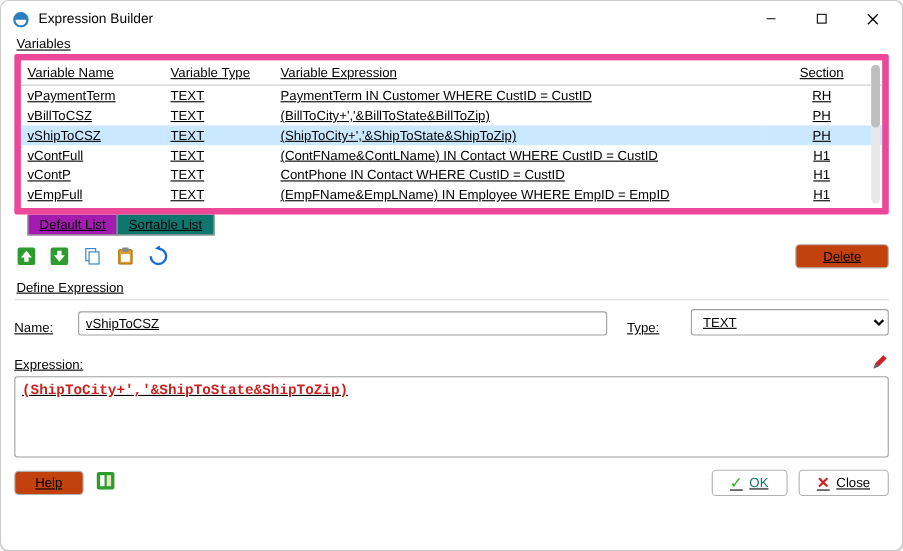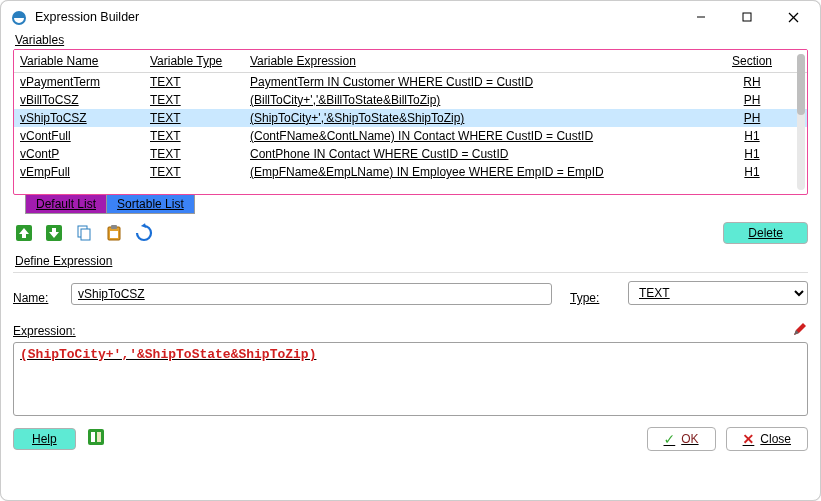--- a/index.html
+++ b/index.html
@@ -47,21 +47,21 @@
     display:flex;
     flex-direction:column;
     flex:1;
     text-decoration:underline;
   }
   .section-label {
     font-size: 12px;
     margin: 0 0 2px 2px;
   }
   .vars-box {
-    border: 1px solid #ec4899;
+    border: 6px solid #ec4899;
     border-radius: 2px;
     height: 146px;
     position: relative;
     overflow: hidden;
   }
   .vars-grid {
     width: 100%;
     border-collapse: collapse;
     font-size: 12px;
   }
@@ -92,37 +92,37 @@
     display:flex;
     margin-top: 0;
     padding-left: 12px;
   }
   .tab {
     border: 1px solid #9a9a9a;
     border-top: none;
     padding: 2px 10px;
     font-size: 12px;
     margin-right: -1px;
-    background:#3b82f6;
+    background:#0f766e;
   }
   .tab.active { background:#a21caf; }
   .toolbar-row {
     display:flex;
     align-items:center;
     margin-top: 8px;
   }
   .tool-btn {
     width:22px; height:22px;
     margin-right:8px;
     display:flex; align-items:center; justify-content:center;
   }
   .spacer { flex:1; }
   .btn {
     border:1px solid #b0b0b0;
-    background:#5eead4;
+    background:#c2410c;
     border-radius:4px;
     padding: 3px 18px;
     font-size:12px;
     font-family:inherit;
   }
   .btn-small { padding: 3px 14px; }
   .delete-btn { padding:3px 24px; }
   .fieldset-label { margin-top:10px; }
   hr.sep { border:none; border-top:1px solid #ddd; margin:2px 0 8px 0;}
   .name-row { display:flex; align-items:flex-end; gap:8px; }
@@ -168,21 +168,21 @@
     border:1px solid #b0b0b0;
     border-radius:4px;
     padding:4px 16px;
     display:flex; align-items:center; gap:6px;
     font-size:12px;
     background:#fff;
     font-family:inherit;
   }
   .check { color:#3aaa35; font-size:14px; line-height:1;}
   .cross { color:#d02020; font-size:14px; font-weight:bold; line-height:1;}
-  .ok-text { color:#7f1d1d; }
+  .ok-text { color:#0f766e; }
   .pencil-icon svg { width:16px; height:16px; }
 </style>
 </head>
 <body>
 <div class="window">
   <div class="titlebar">
     <span class="app-icon">
       <svg viewBox="0 0 16 16" width="16" height="16">
           <circle cx="8" cy="9" r="6" fill="none" stroke="#2a7fbf" stroke-width="2"></circle>
           <path d="M2 9 A6 6 0 0 1 14 9" fill="#2a7fbf"></path>

